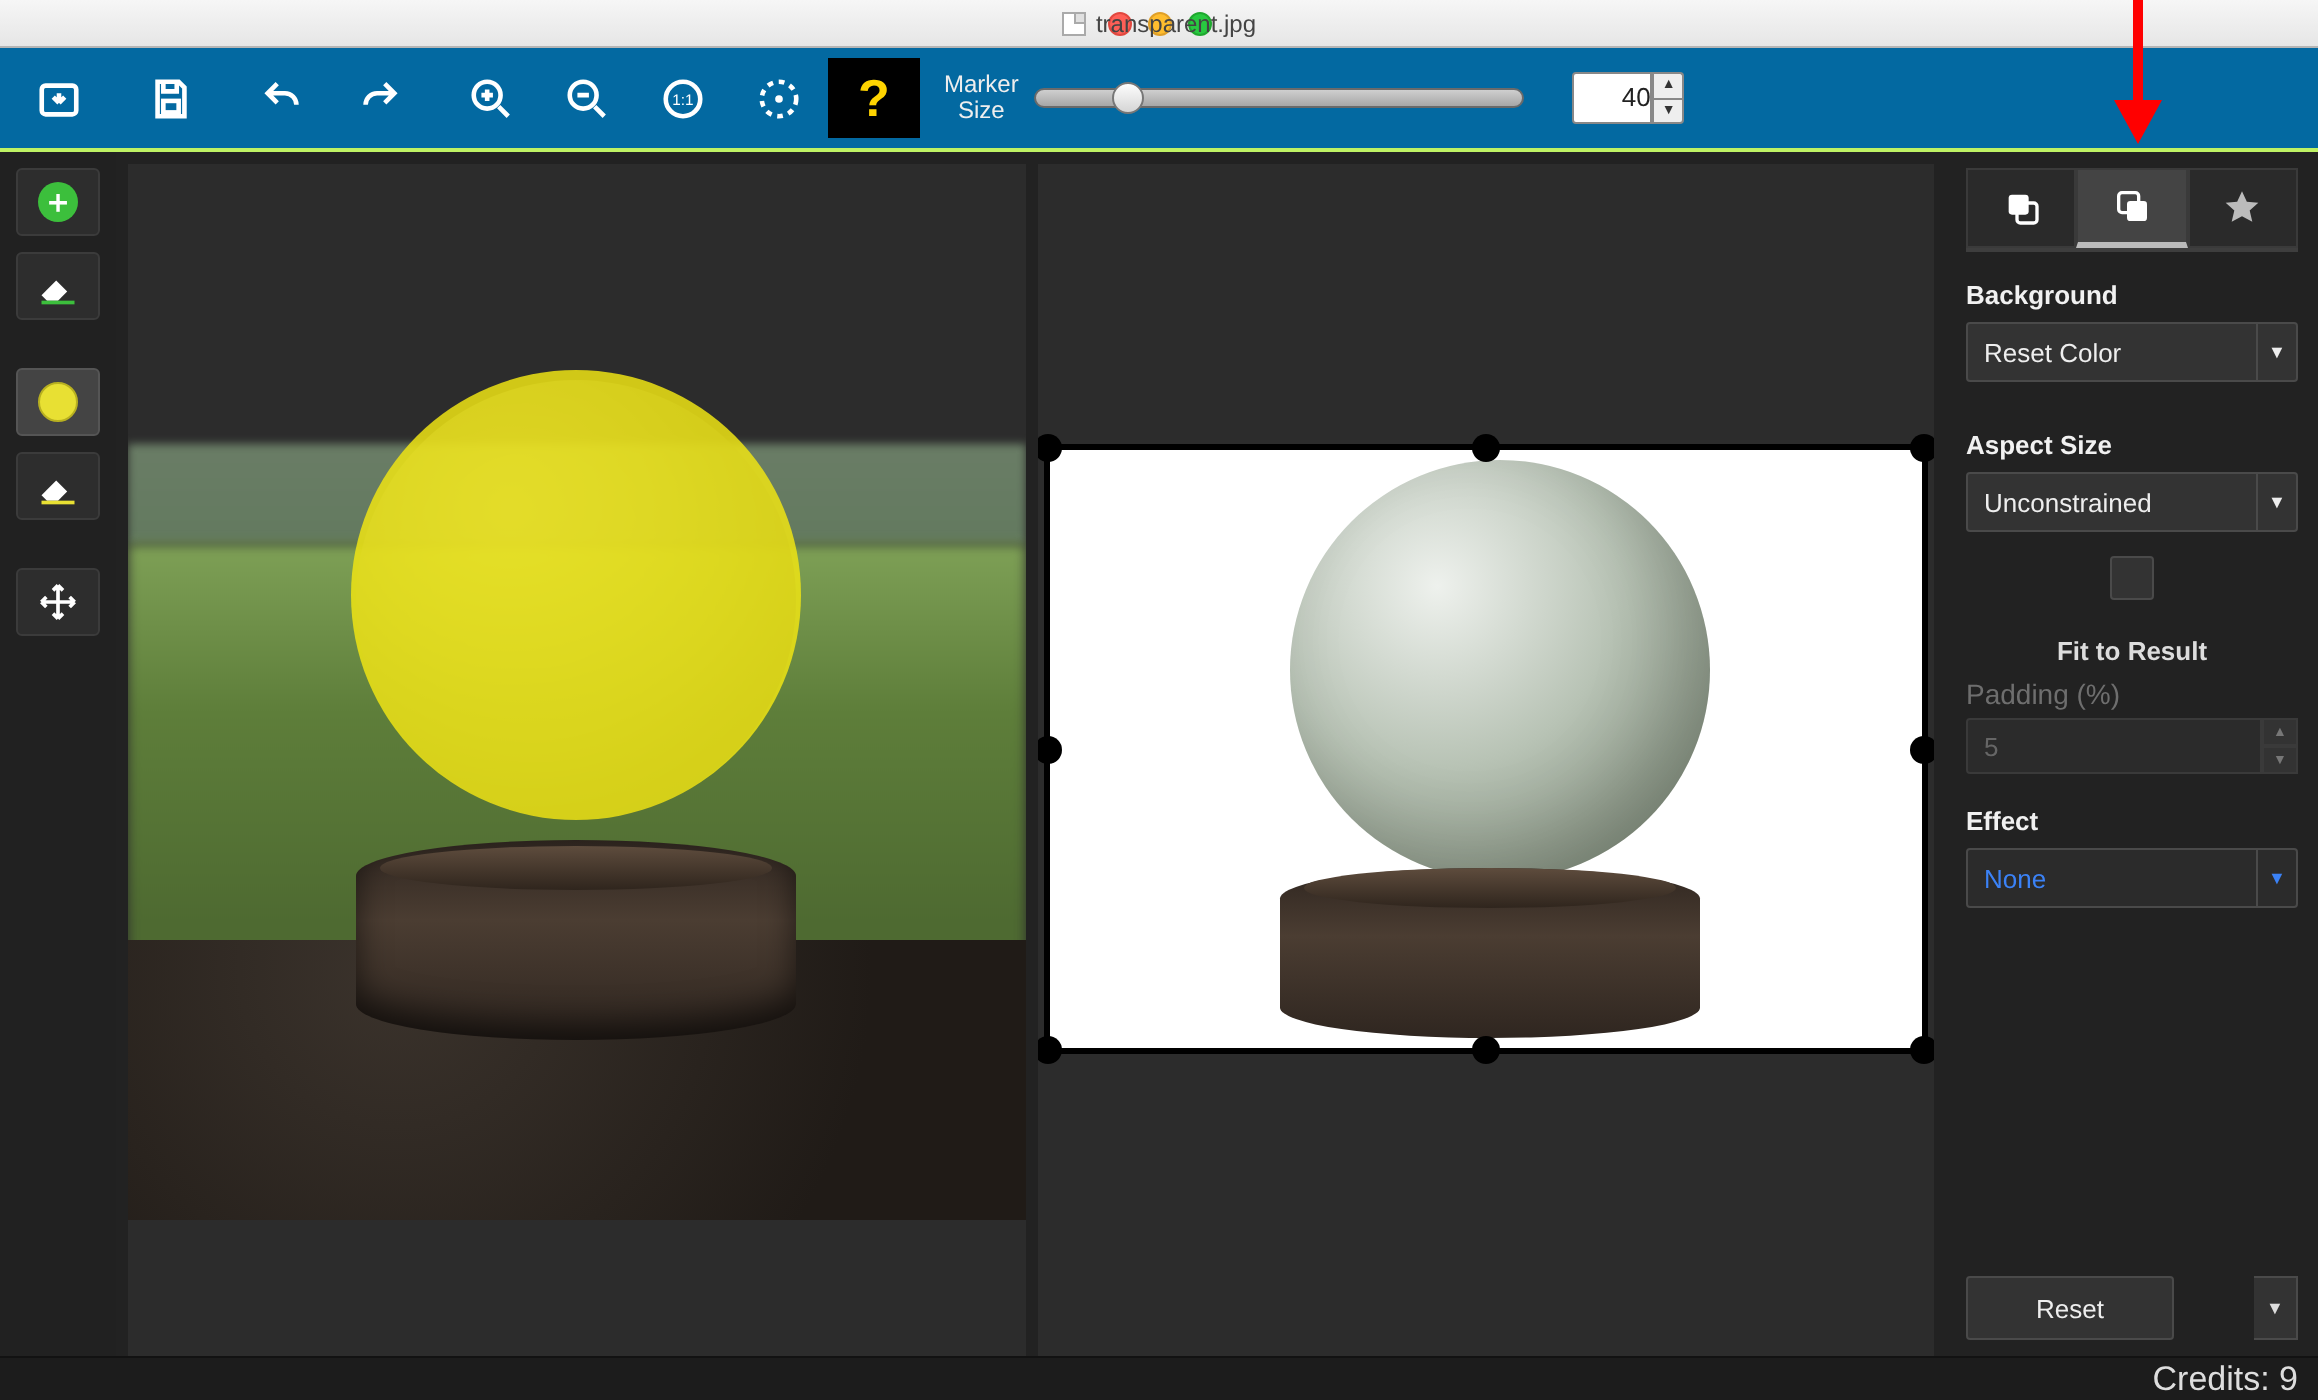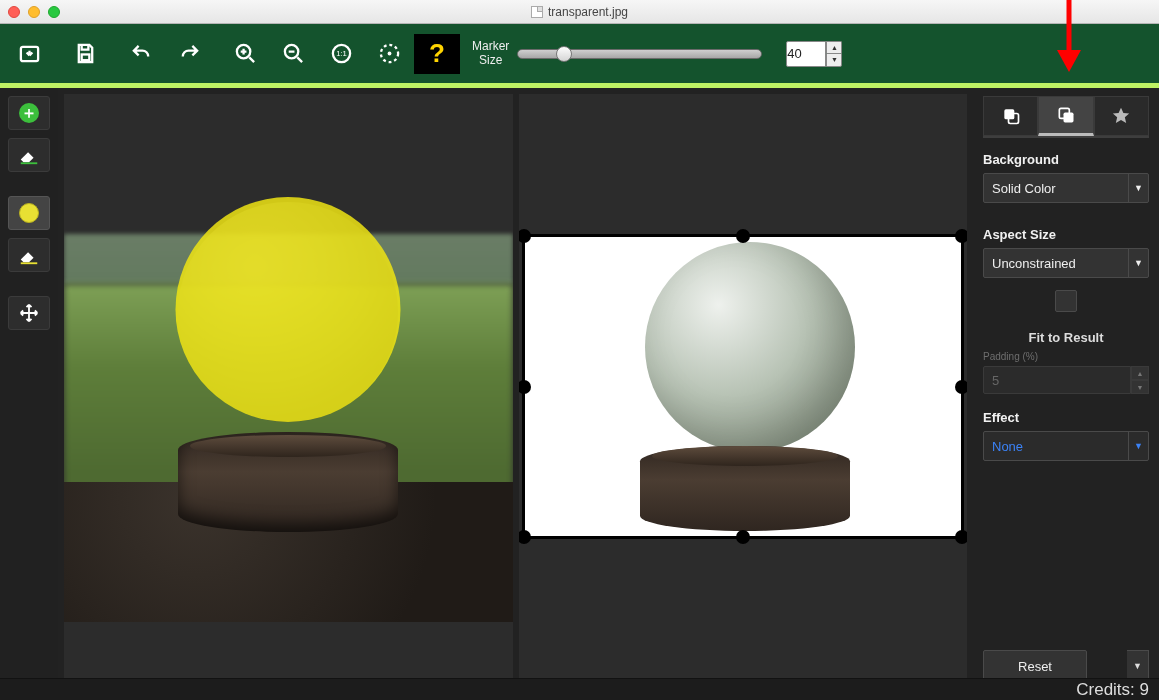--- a/index.html
+++ b/index.html
@@ -3,43 +3,44 @@
 <meta charset="utf-8">
 <style>
   * { box-sizing: border-box; margin: 0; padding: 0; font-family: -apple-system, "Helvetica Neue", Arial, sans-serif; }
   html, body { width: 1159px; height: 700px; background: #2a2a2a; color: #ddd; overflow: hidden; }
 
   
   .titlebar {
     height: 24px; background: linear-gradient(#f6f6f6,#e6e6e6);
     border-bottom: 1px solid #b5b5b5; display: flex; align-items: center; padding: 0 8px;
     position: relative;
+    justify-content: center;
   }
   .traffic { display: flex; gap: 8px; }
   .tl-dot { width: 12px; height: 12px; border-radius: 50%; }
   .red   { background:#ff5f57; border:1px solid #e1483f; }
   .yellow{ background:#ffbd2e; border:1px solid #e0a028; }
   .green { background:#28c940; border:1px solid #1fa82f; }
   .title-center { position:absolute; left:0; right:0; text-align:center; font-size:12px; color:#444; display:flex; justify-content:center; align-items:center; gap:5px;}
   .doc-chip { width:12px; height:12px; background:#fff; border:1px solid #aaa; position:relative; }
   .doc-chip::after{content:""; position:absolute; top:0; right:0; width:4px; height:4px; background:#e0e0e0; border-left:1px solid #aaa; border-bottom:1px solid #aaa;}
 
   
   .topbar {
-    height: 64px; background:#14532d; display:flex; align-items:center; padding:0 6px; gap:2px;
-    border-bottom:5px solid #bef264; position:relative;
+    height: 52px; background:#0369a1; display:flex; align-items:center; padding:0 6px; gap:2px;
+    border-bottom:2px solid #bef264; position:relative;
   }
   .topbtn { width:46px; height:40px; border-radius:2px; display:flex; align-items:center; justify-content:center; cursor:pointer;}
   .divsp { width:6px; }
   .help-btn { background:#000; color:#ffd400; font-weight:bold; font-size:26px; width:46px; height:40px; display:flex; align-items:center; justify-content:center;}
   .marker-label { font-size:12px; color:#eee; text-align:center; line-height:1.1; margin:0 6px 0 10px;}
   .slider-track { width:245px; height:10px; background:linear-gradient(#cfcfcf,#a7a7a7); border-radius:5px; border:1px solid #6a6a6a; position:relative; }
   .slider-thumb { position:absolute; top:-4px; left:38px; width:16px; height:16px; border-radius:50%; background:linear-gradient(#fdfdfd,#d5d5d5); border:1px solid #777; }
   .marker-val-wrap { margin-left:22px; display:flex; }
-  .marker-val { width:40px; height:26px; background:#fff; color:#222; border:1px solid #888; text-align:left; font-size:13px; line-height:24px; border-radius:2px 0 0 2px;}
+  .marker-val { width:40px; height:26px; background:#fff; color:#222; border:1px solid #888; text-align:right; font-size:13px; line-height:24px; border-radius:2px 0 0 2px;}
   .stepper { width:16px; display:flex; flex-direction:column;}
   .stepper div{ flex:1; background:#eee; border:1px solid #888; display:flex; align-items:center; justify-content:center; font-size:7px; color:#333;}
   .stepper div:first-child{border-radius:0 2px 0 0; border-bottom:none;}
   .stepper div:last-child{border-radius:0 0 2px 0;}
 
   
   .ico { width:23px; height:23px; fill:none; stroke:#fff; stroke-width:2.4; }
   .ico-fill { fill:#fff; stroke:none; }
 
   
@@ -80,21 +81,21 @@
   .tab { flex:1; height:40px; display:flex;align-items:center;justify-content:center; background:#2a2a2a; border:1px solid #3a3a3a; cursor:pointer;}
   .tab.active { background:#444; border-bottom:3px solid #bbb;}
   .sec-label { font-size:13px; font-weight:bold; color:#f1f1f1; margin:4px 0 6px;}
   .select { height:30px; background:#333; border:1px solid #4a4a4a; border-radius:2px; display:flex; align-items:center; padding:0 8px; font-size:13px; color:#eee; position:relative;}
   .select .caret{ position:absolute; right:0; top:0; bottom:0; width:20px; border-left:1px solid #4a4a4a; display:flex;align-items:center;justify-content:center; font-size:9px;}
   .select.disabled{ color:#3b82f6; background:#2b2b2b;}
   .btn { height:32px; background:#333; border:1px solid #4a4a4a; border-radius:2px; display:flex; align-items:center; justify-content:center; font-size:13px; color:#eee; cursor:pointer;}
   .gap{height:12px;}
   .chkrow{ display:flex; align-items:center; gap:18px; margin-bottom:6px;flex-direction:column;}
   .chkbox{ width:22px; height:22px; background:#333; border:1px solid #4a4a4a; border-radius:2px;}
-  .muted{ color:#6e6e6e; font-size:10px;}
+  .muted{ color:#6e6e6e; font-size:14px;}
   .numrow{ display:flex;}
   .numrow .val{ flex:1; height:28px;background:#2b2b2b;border:1px solid #3a3a3a;color:#666;display:flex;align-items:center;padding:0 8px;font-size:13px;border-radius:2px 0 0 2px;}
   .numrow .st{ width:18px; display:flex;flex-direction:column;}
   .numrow .st div{flex:1;background:#333;border:1px solid #3a3a3a;display:flex;align-items:center;justify-content:center;font-size:7px;color:#777;}
   .spacer{flex:1;}
   .resetrow{display:flex; margin-bottom:8px;gap:40px;}
   .resetrow .btn{flex:1;}
   .resetrow .dd{width:22px;height:32px;background:#333;border:1px solid #4a4a4a;border-left:none;display:flex;align-items:center;justify-content:center;font-size:9px;}
 
   .statusbar{ height:22px; background:#1c1c1c; border-top:1px solid #121212; display:flex; align-items:center; justify-content:flex-end; padding:0 10px; font-size:17px; color:#ddd; position:absolute; bottom:0; left:0; right:0;}
@@ -268,21 +269,21 @@
       </div>
       <div class="tab">
         <svg viewBox="0 0 24 24" width="20" height="20">
             <path d="M12 2l2.9 6.3 6.9.6-5.2 4.6 1.6 6.8L12 16.9 5.8 20.3l1.6-6.8L2.2 8.9l6.9-.6z" fill="#bbb"></path>
           </svg>
       </div>
     </div>
 
     <div class="sec-label">Background</div>
     <div class="select">
-      <span>Solid Color</span>
+      <span>Reset Color</span>
       <span class="caret">▼</span>
     </div>
     <div class="gap" style="height:8px"></div>
 
     <div class="gap"></div>
     <div class="sec-label">Aspect Size</div>
     <div class="select">
       <span>Unconstrained</span>
       <span class="caret">▼</span>
     </div>

